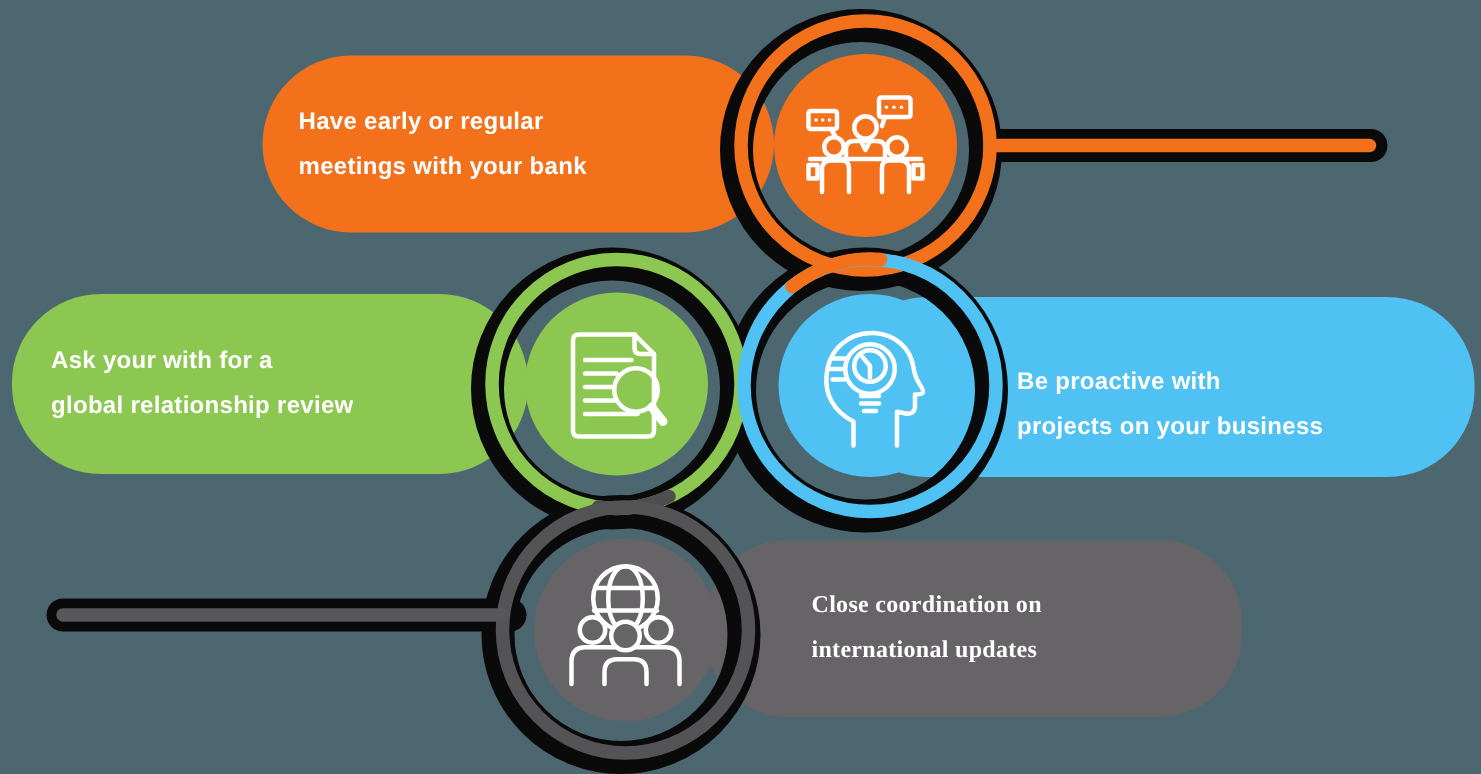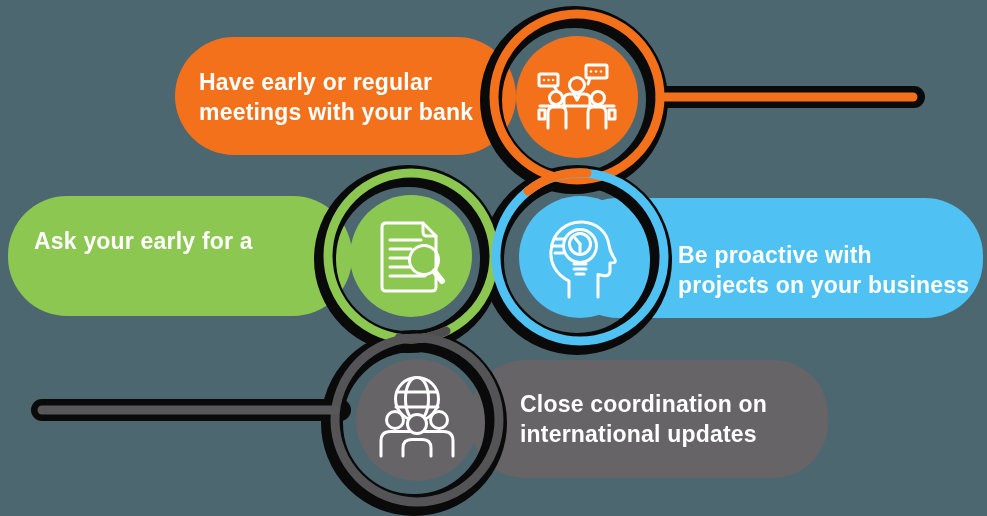--- a/index.html
+++ b/index.html
@@ -3,27 +3,27 @@
 <meta charset="utf-8">
 <style>
   html,body { margin:0; padding:0; background:#4D6771; }
   .stage {
     position:relative; width:987px; height:516px; overflow:hidden;
     background:#4D6771;
     font-family:"Liberation Sans", sans-serif;
   }
   .stage svg { position:absolute; left:0; top:0; }
   .label {
-    position:absolute; color:#ffffff; font-size:23px; line-height:30px;
+    position:absolute; color:#ffffff; font-size:16px; line-height:30px;
     font-weight:bold; letter-spacing:0.2px; white-space:nowrap;
   }
   .label-meetings     { left:199px; top:67px; }
   .label-review       { left:34px;  top:226px; }
   .label-proactive    { left:678px; top:240px; }
-  .label-coordination { left:520px; top:389px; }
+  .label-coordination { left:541px; top:389px;font-family:Liberation Serif, serif; }
 </style>
 </head>
 <body>
 
 <div class="stage">
 
   <svg width="987" height="516" viewBox="0 0 987 516">
 
     <rect x="175" y="37" width="341" height="118" rx="59" fill="#F4711C"></rect>
     <rect x="8" y="196" width="344" height="120" rx="59" fill="#8CC751"></rect>
@@ -125,21 +125,22 @@
       <path d="M -14 33 V 25 Q -14 16.5 -5.5 16.5 H 5.5 Q 14 16.5 14 25 V 33" fill="#666466"></path>
     </g>
   </svg>
 
   <div class="label label-meetings">
     <div>Have early or regular</div>
     <div>meetings with your bank</div>
   </div>
 
   <div class="label label-review">
-    <div>Ask your early for a</div>
+    <div>Ask your with for a</div>
+    <div>global relationship review</div>
   </div>
 
   <div class="label label-proactive">
     <div>Be proactive with</div>
     <div>projects on your business</div>
   </div>
 
   <div class="label label-coordination">
     <div>Close coordination on</div>
     <div>international updates</div>

